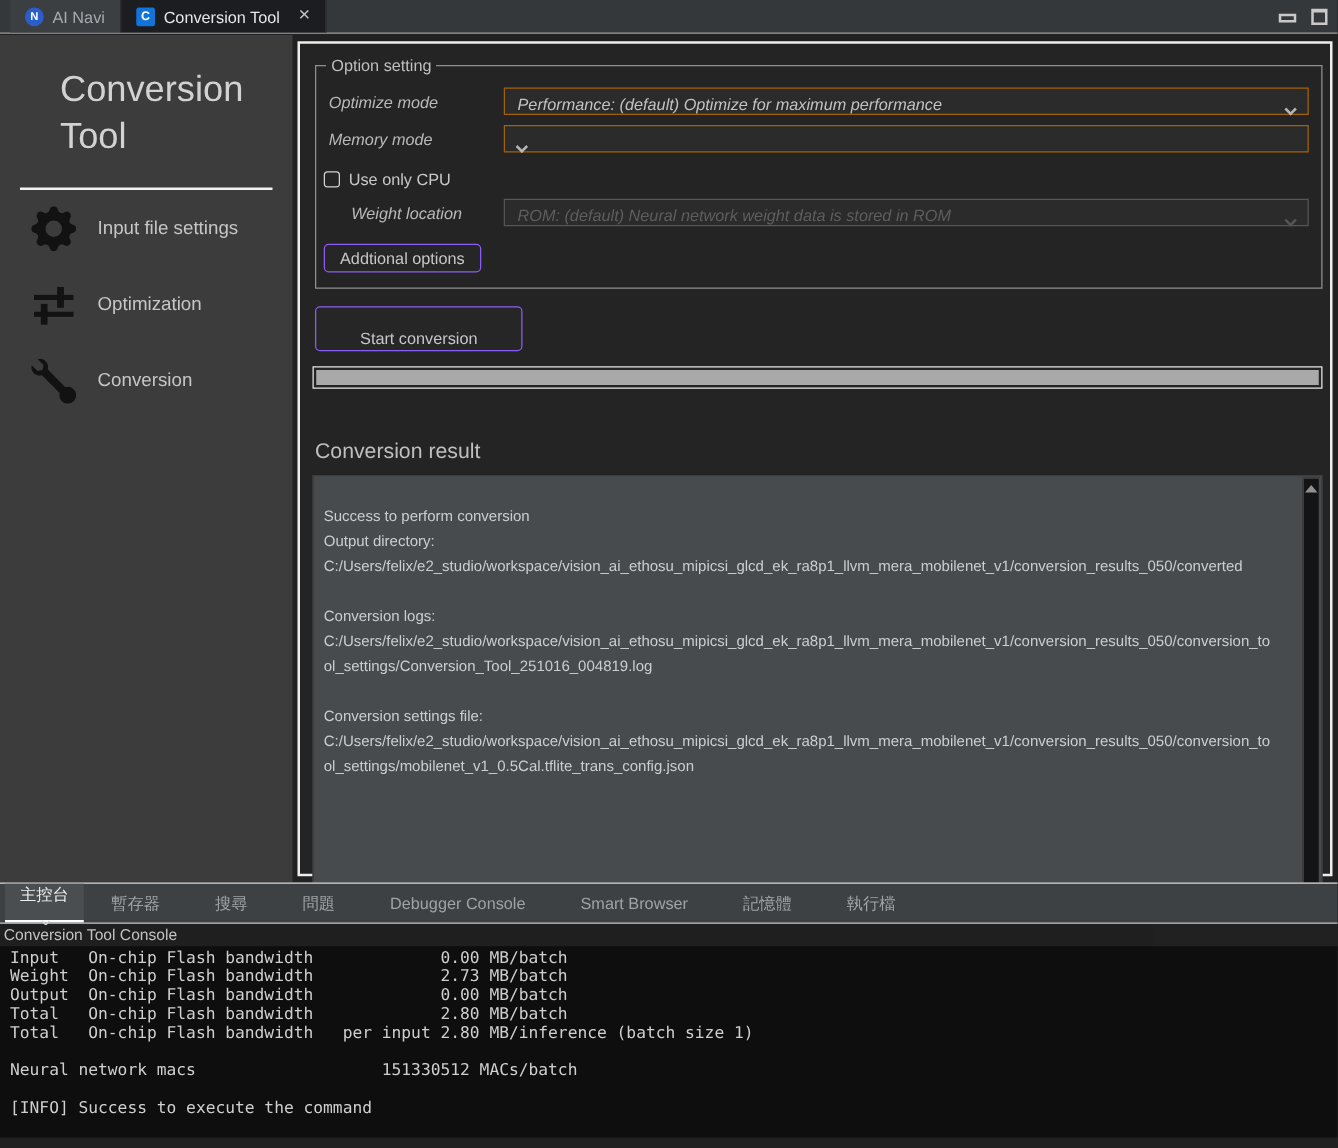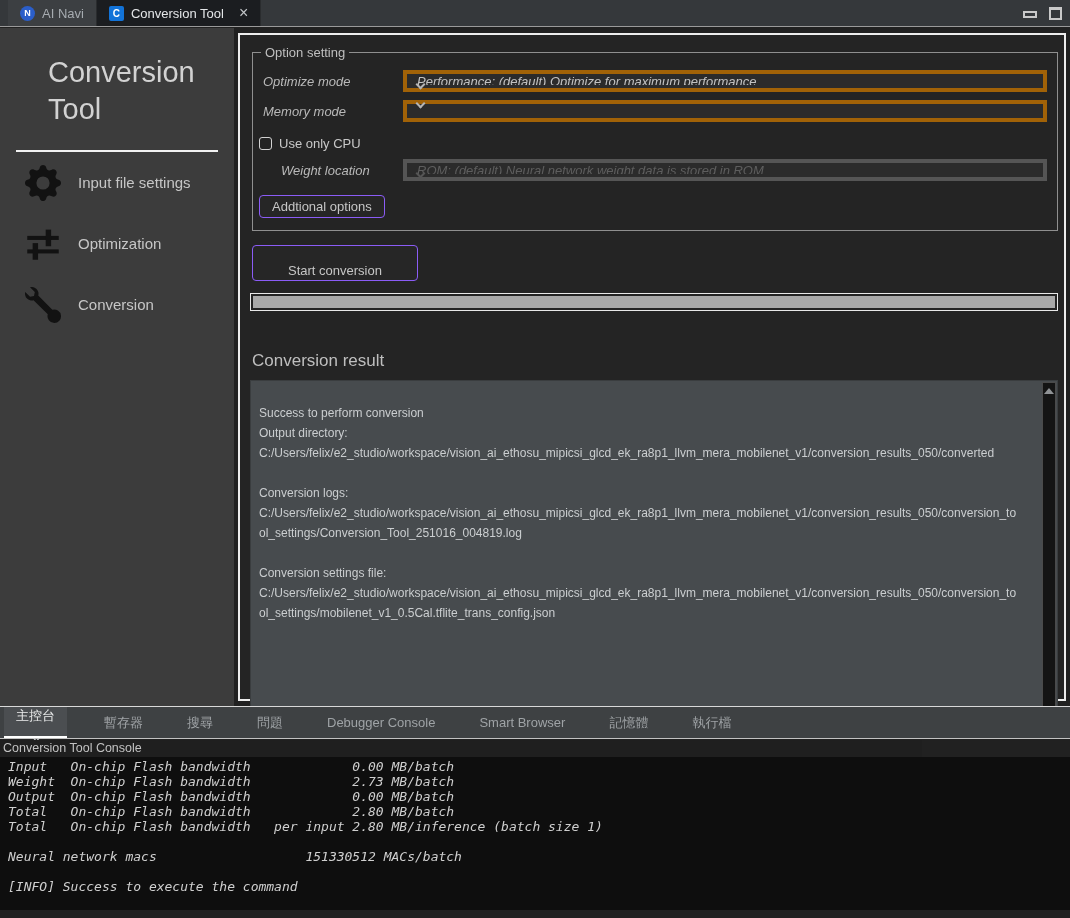--- a/index.html
+++ b/index.html
@@ -37,22 +37,22 @@
   .side-label { font-size:15px; color:#c6c6c6; }
 
   
   .panel { position:absolute; left:238px; top:33px; width:828px; height:668px;
     border:2px solid #ededed; background:#242424; }
   fieldset.optgroup { border:1px solid #8f8f8f; margin:10px 6px 0 12px; padding:2px 0 12px 0; }
   fieldset.optgroup legend { font-size:13px; color:#bfbfbf; margin-left:8px; padding:0 4px; }
   .opt-row { display:grid; grid-template-columns:140px 1fr; align-items:center; margin:8px 10px 0 10px;font-style:italic; }
   .opt-label { font-size:13px; color:#b9b9b9; }
   .opt-label.indent { padding-left:18px; }
-  .select { height:22px; background:#2b2b2b; border:4px solid #a16207; color:#c2c2c2;
-    font-size:13px; display:flex; align-items:flex-start; padding:0 10px; cursor:default;flex-direction:column; }
+  .select { height:22px; background:#2b2b2b; border:1px solid #a16207; color:#c2c2c2;
+    font-size:13px; display:flex; align-items:flex-end; padding:0 10px; cursor:default; }
   .select .val { flex:1; white-space:nowrap; overflow:hidden; }
   .chev { width:7px; height:7px; border-right:2px solid #b5b5b5; border-bottom:2px solid #b5b5b5;
     transform:rotate(45deg); margin-top:-4px; flex:0 0 auto; }
   .select.disabled { border-color:#555; color:#5e5e5e; }
   .select.disabled .chev { border-color:#555; }
   .cb-row { display:flex; align-items:center; gap:7px; margin:14px 0 0 6px; }
   .checkbox { width:13px; height:13px; border:1px solid #d2d2d2; border-radius:3px; background:transparent; }
   .cb-label { font-size:13px; color:#c8c8c8; }
   .btn { display:inline-block; background:#262626; border:1px solid #8b5cf6; border-radius:4px;
     color:#c6c6c6; font-size:13px; padding:3px 12px; cursor:default; }
@@ -68,26 +68,26 @@
   .vscroll { position:absolute; right:1px; top:1px; bottom:1px; width:14px; background:#141414;
     border:1px solid #4a4a4a; display:flex; flex-direction:column; justify-content:space-between; align-items:center; }
   .arr-up { width:0; height:0; border-left:5px solid transparent; border-right:5px solid transparent;
     border-bottom:6px solid #8f9295; margin-top:5px; }
   .arr-down { width:0; height:0; border-left:5px solid transparent; border-right:5px solid transparent;
     border-top:6px solid #8f9295; margin-bottom:5px; }
 
   
   .btabs { position:absolute; left:0; top:706px; width:1070px; height:33px; background:#3e4143;
     border-top:1px solid #d9d9d9; border-bottom:1px solid #c2c2c2; display:flex; align-items:stretch; }
-  .btab { display:flex; align-items:center; gap:8px; padding:0 7px; font-size:13px; color:#9fa3a6; cursor:default;margin-left:30px; }
+  .btab { display:flex; align-items:center; gap:8px; padding:0 22px; font-size:13px; color:#9fa3a6; cursor:default; }
   .btab.active { background:#4b4e51; color:#eceded; border-bottom:2px solid #ffffff; padding:0 12px; margin-left:4px;flex-direction:column; }
   .btab .tab-close { margin-left:2px; font-size:15px; color:#d5d7d9; }
   .console-header { position:absolute; left:0; top:740px; width:922px; height:17px; background:#1f1f1f;
     font-size:12.5px; color:#c2c2c2; padding:1px 0 0 3px; }
-  .console { position:absolute; left:0; top:757px; width:1070px; height:153px; background:#0e0e0e;font-style:italic; }
+  .console { position:absolute; left:0; top:757px; width:1070px; height:153px; background:#0e0e0e; }
   .console pre { margin:0; padding:2px 0 0 8px; font-family:"DejaVu Sans Mono","Liberation Mono",monospace;
     font-size:13px; line-height:15px; color:#cfcfcf; }
 </style>
 </head>
 <body>
 
 <div class="topbar">
   <div class="toptab first">
     <span class="navi-icon">N</span>
     <span>AI Navi</span>

